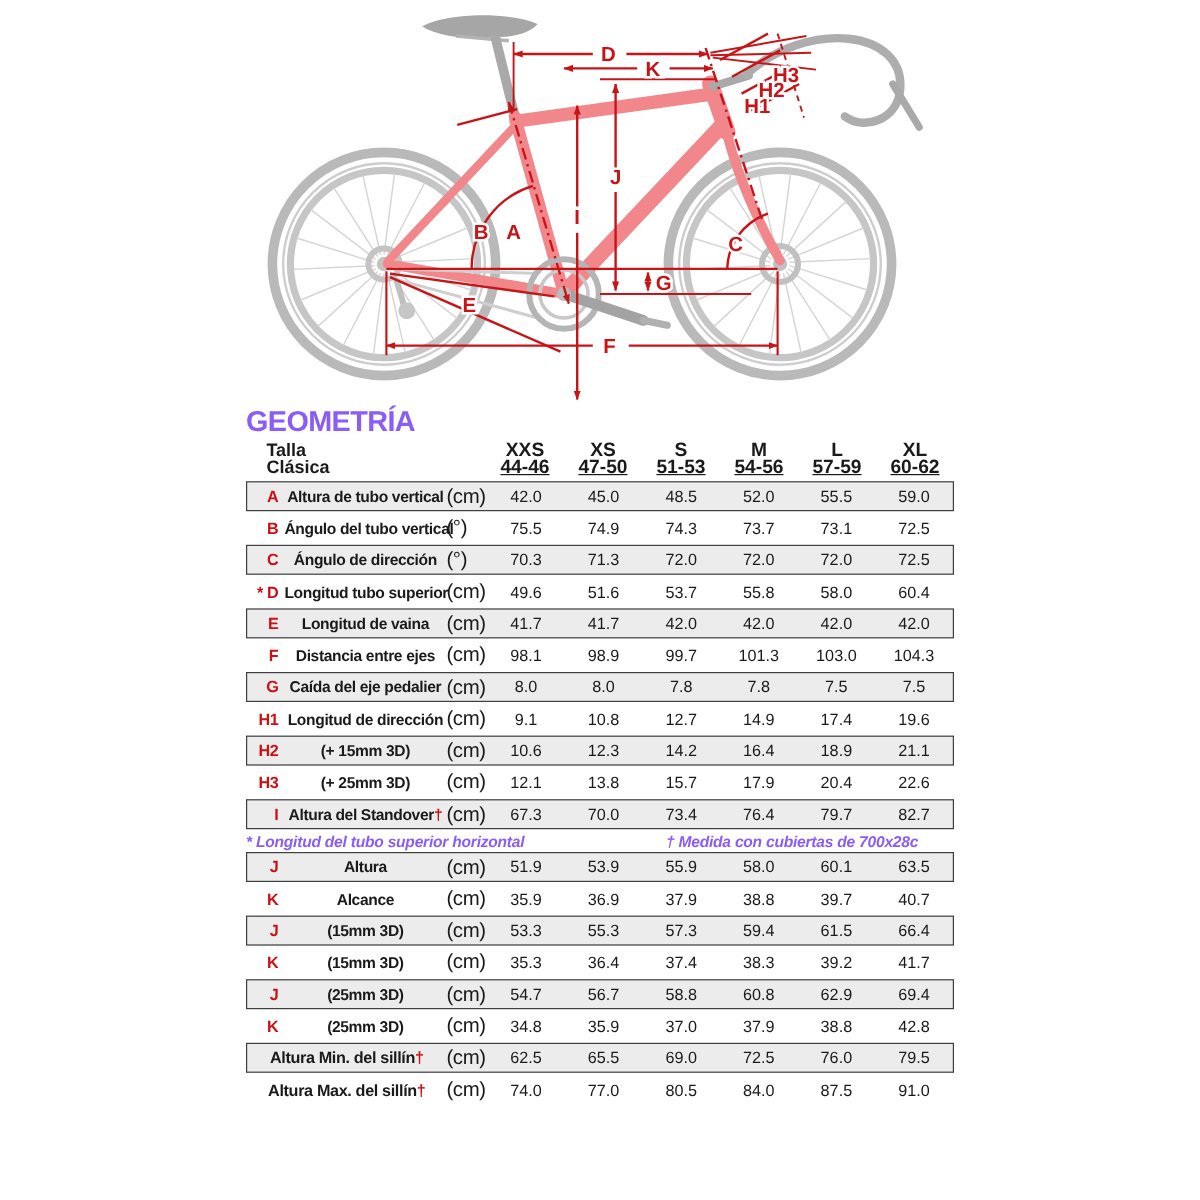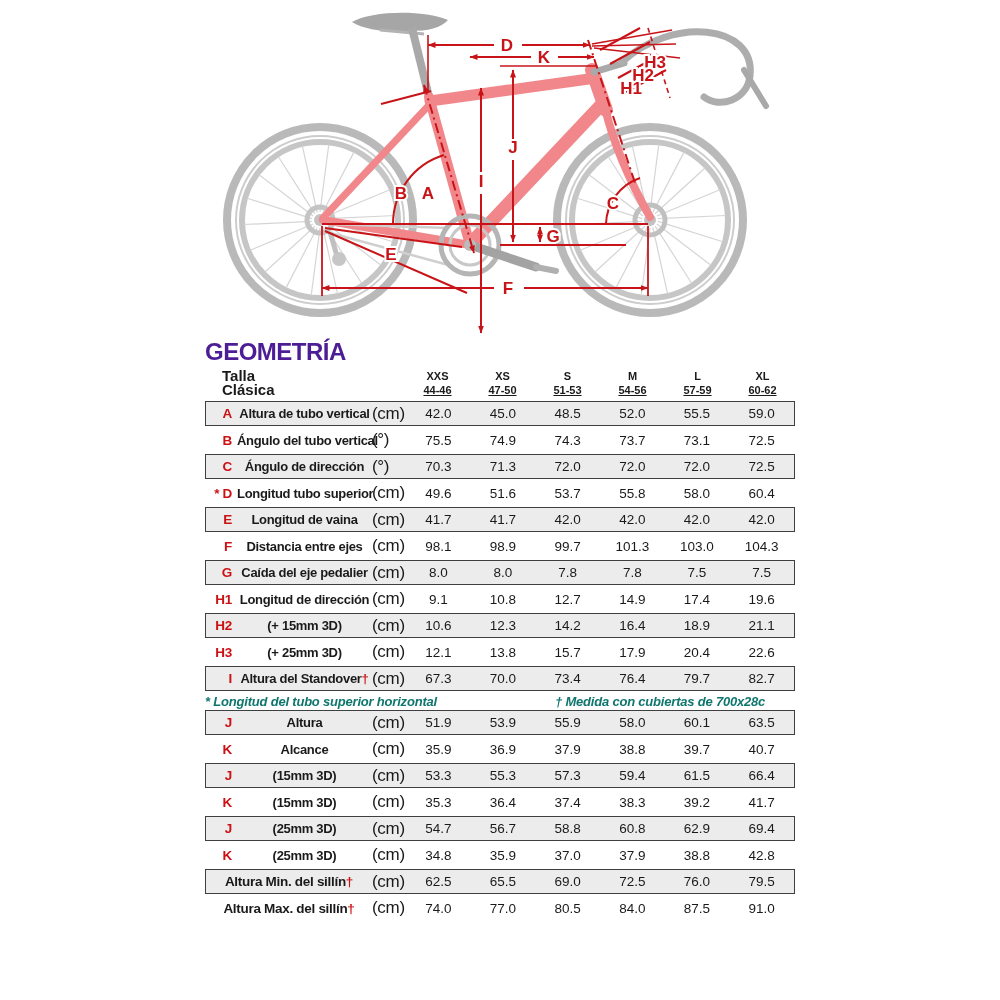--- a/index.html
+++ b/index.html
@@ -1,36 +1,36 @@
 <!DOCTYPE html>
 <html><head>
 <meta charset="utf-8">
 <style>
   html,body{margin:0;padding:0;background:#ffffff;}
   .canvas{position:relative;width:1000px;height:1000px;background:#fff;overflow:hidden;
           font-family:"Liberation Sans","DejaVu Sans",sans-serif;color:#1a1a1a;}
   .diagram{position:absolute;left:0;top:0;width:1000px;height:338px;}
   .sheet{position:absolute;left:205px;top:340px;width:590px;}
-  .h-red{color:#4c1d95;font-weight:800;font-size:24px;line-height:1;letter-spacing:-0.5px;margin:0;}
+  .h-red{color:#8b5cf6;font-weight:800;font-size:24px;line-height:1;letter-spacing:-0.5px;margin:0;}
   .thead{display:grid;grid-template-columns:26px 140px 34px repeat(6,1fr);margin-top:5px;margin-bottom:4px;}
   .tname{grid-column:1/4;font-weight:bold;font-size:15px;line-height:14px;padding-left:17px;}
-  .size{text-align:center;font-weight:bold;font-size:11px;line-height:14px;}
+  .size{text-align:center;font-weight:bold;font-size:16px;line-height:14px;}
   .size .rng{display:block;text-decoration:underline;}
   .tbl{display:flex;flex-direction:column;gap:1.5px;}
   .t-row{display:grid;grid-template-columns:26px 140px 34px repeat(6,1fr);align-items:center;
          height:23px;border:1.5px solid transparent;}
   .t-row.shaded{background:#ececec;border-color:#3f3f3f;}
   .c-letter{color:#cc1114;font-weight:bold;font-size:13.5px;text-align:right;letter-spacing:-0.3px;}
   .c-label{font-weight:bold;font-size:13px;padding-left:5px;letter-spacing:-0.3px;white-space:nowrap;text-align:center;}
   .c-label.wide{grid-column:1/3;padding-left:0;font-size:13.5px;}
   .c-unit{font-size:17px;text-align:left;letter-spacing:-0.3px;}
   .c-val{font-size:13.5px;text-align:center;}
   .red{color:#cc1114;}
   .fnotes{display:flex;margin-top:3px;height:16px;}
-  .fnote{color:#0f766e;font-weight:bold;font-style:italic;font-size:13px;letter-spacing:-0.2px;}
+  .fnote{color:#8b5cf6;font-weight:bold;font-style:italic;font-size:13px;letter-spacing:-0.2px;}
   .fnote.second{margin-left:118px;}
   .h2row{margin-top:7px;margin-bottom:7px;}
   .bottomnote{margin-top:4px;}
 </style>
 </head>
 <body>
 
 <div class="canvas">
 
   <div class="diagram">

